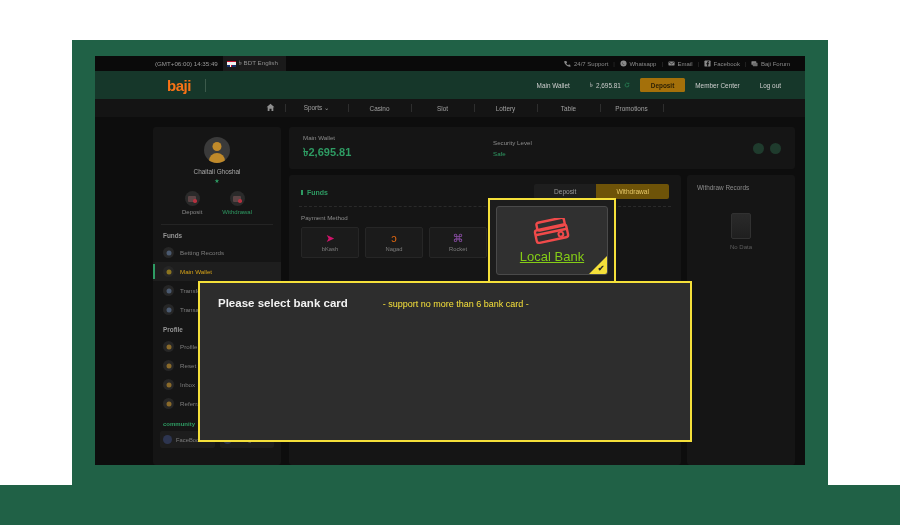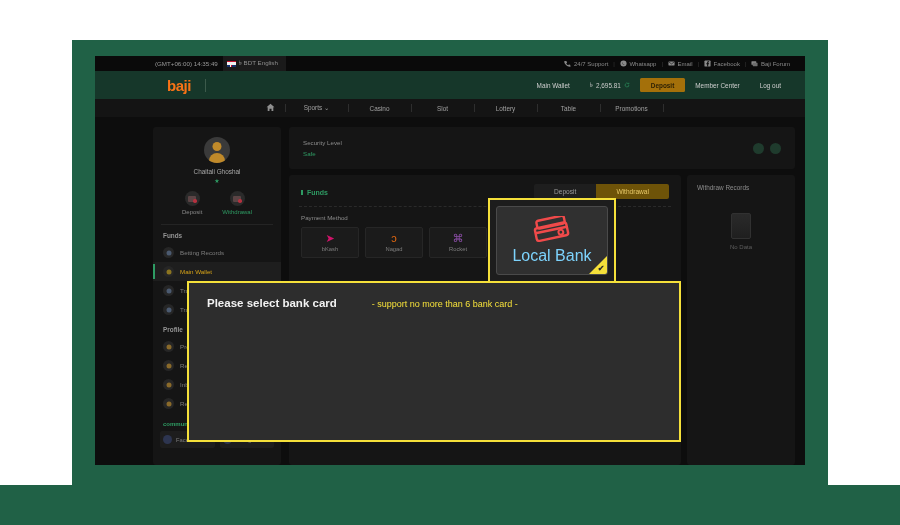--- a/index.html
+++ b/index.html
@@ -246,34 +246,34 @@
     width: 128px; height: 85px;
     border: 2px solid #f5e03a; background: #1d1d1d;
     z-index: 40;
   }
   .lb-card {
     position: absolute; left: 6px; top: 6px; right: 6px; bottom: 6px;
     background: #303030; border: 1px solid #4a4a4a; border-radius: 3px;
     display: flex; flex-direction: column; align-items: center;
     justify-content: center; gap: 5px; overflow: hidden;
   }
-  .lb-name { font-size: 16px; color: #7dd3fc; font-weight: normal; }
+  .lb-name { font-size: 13px; color: #84cc16; font-weight: normal; text-decoration: underline; }
   .lb-corner {
     position: absolute; right: 0; bottom: 0;
     width: 0; height: 0;
     border-left: 18px solid transparent; border-bottom: 18px solid #f5e03a;
   }
   .lb-check {
     position: absolute; right: 2.5px; bottom: 1px;
     font-size: 8px; color: #2b2b2b; font-weight: bold;
   }
 
   
   .modal {
-    position: absolute; left: 187px; top: 281px;
+    position: absolute; left: 198px; top: 281px;
     width: 494px; height: 161px;
     background: #2d2d2d; border: 2px solid #f5e03a;
     z-index: 50; padding: 14px 18px;
   }
   .modal-head { display: flex; align-items: baseline; }
   .modal-title { font-size: 11.5px; color: #f2f2f2; font-weight: bold; }
   .modal-note { font-size: 9px; color: #f5e03a; margin-left: 35px; }
   .add-box {
     margin-top: 11px; width: 186px; height: 92px;
     background: #353535; border: 1px solid #4a4a4a; border-radius: 5px;
@@ -463,20 +463,26 @@
           <div class="social">
             <span class="soc-ic"></span>
             <span>Instagram</span>
           </div>
         </div>
       </div>
 
       <div class="main">
 
         <div class="wallet-card">
+          <div class="wc-block">
+            <div class="wc-lbl">Main Wallet</div>
+            <div class="wc-amt">
+              <span>৳</span><span>2,695.81</span>
+            </div>
+          </div>
           <div class="wc-block">
             <div class="wc-lbl">Security Level</div>
             <div class="wc-safe">Safe</div>
           </div>
           <div class="wc-icons">
             <span class="wc-ic"></span>
             <span class="wc-ic"></span>
           </div>
         </div>
 

